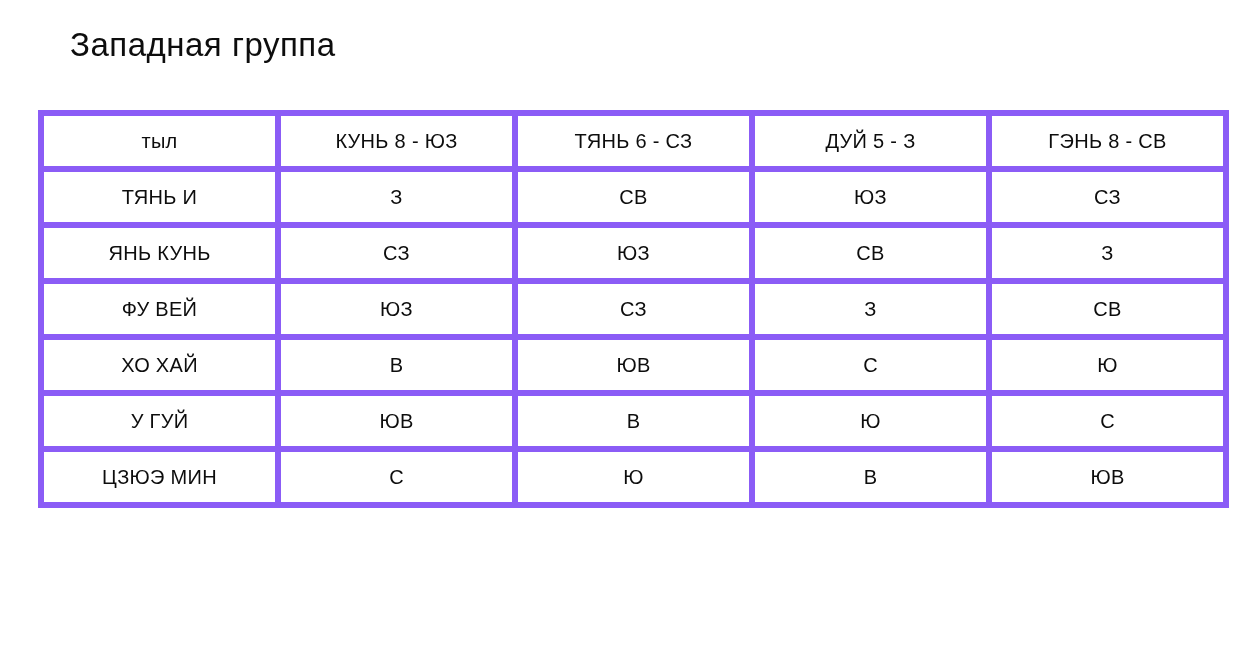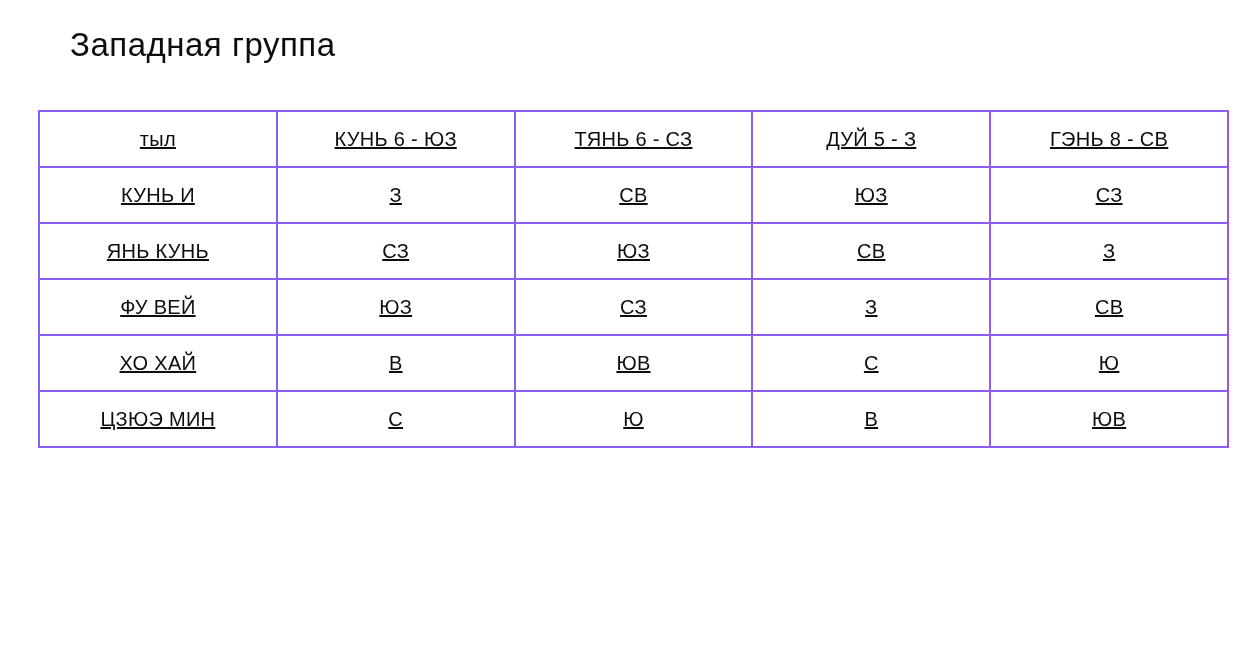--- a/index.html
+++ b/index.html
@@ -34,56 +34,55 @@
     left: 38px;
     top: 110px;
     width: 1191px;
     border-collapse: collapse;
     table-layout: fixed;
     background: #ffffff;
   }
 
   table.directions th,
   table.directions td {
-    border: 2px solid #8b5cf6;
+    border: 6px solid #8b5cf6;
     height: 56px;
     text-align: center;
     vertical-align: middle;
     font-size: 20px;
     font-weight: 400;
     color: #0d0d0d;
     letter-spacing: 0.3px;
     padding: 0 4px;
-    text-decoration: underline;
   }
 
   table.directions th {
     font-weight: 400;
   }
 </style>
 </head>
 <body>
 
 <div class="page">
 
   <div class="page-title">Западная группа</div>
 
   <table class="directions">
     <thead>
       <tr>
         <th>тыл</th>
-        <th>КУНЬ 6 - ЮЗ</th>
+        <th>КУНЬ 8 - ЮЗ</th>
         <th>ТЯНЬ 6 - СЗ</th>
         <th>ДУЙ 5 - З</th>
         <th>ГЭНЬ 8 - СВ</th>
       </tr>
     </thead>
     <tbody>
       <tr>
-        <td>КУНЬ И</td>
+        <td>ТЯНЬ И</td>
         <td>З</td>
         <td>СВ</td>
         <td>ЮЗ</td>
         <td>СЗ</td>
       </tr>
       <tr>
         <td>ЯНЬ КУНЬ</td>
         <td>СЗ</td>
         <td>ЮЗ</td>
         <td>СВ</td>
@@ -97,20 +96,27 @@
         <td>СВ</td>
       </tr>
       <tr>
         <td>ХО ХАЙ</td>
         <td>В</td>
         <td>ЮВ</td>
         <td>С</td>
         <td>Ю</td>
       </tr>
       <tr>
+        <td>У ГУЙ</td>
+        <td>ЮВ</td>
+        <td>В</td>
+        <td>Ю</td>
+        <td>С</td>
+      </tr>
+      <tr>
         <td>ЦЗЮЭ МИН</td>
         <td>С</td>
         <td>Ю</td>
         <td>В</td>
         <td>ЮВ</td>
       </tr>
     </tbody>
   </table>
 
 </div>

